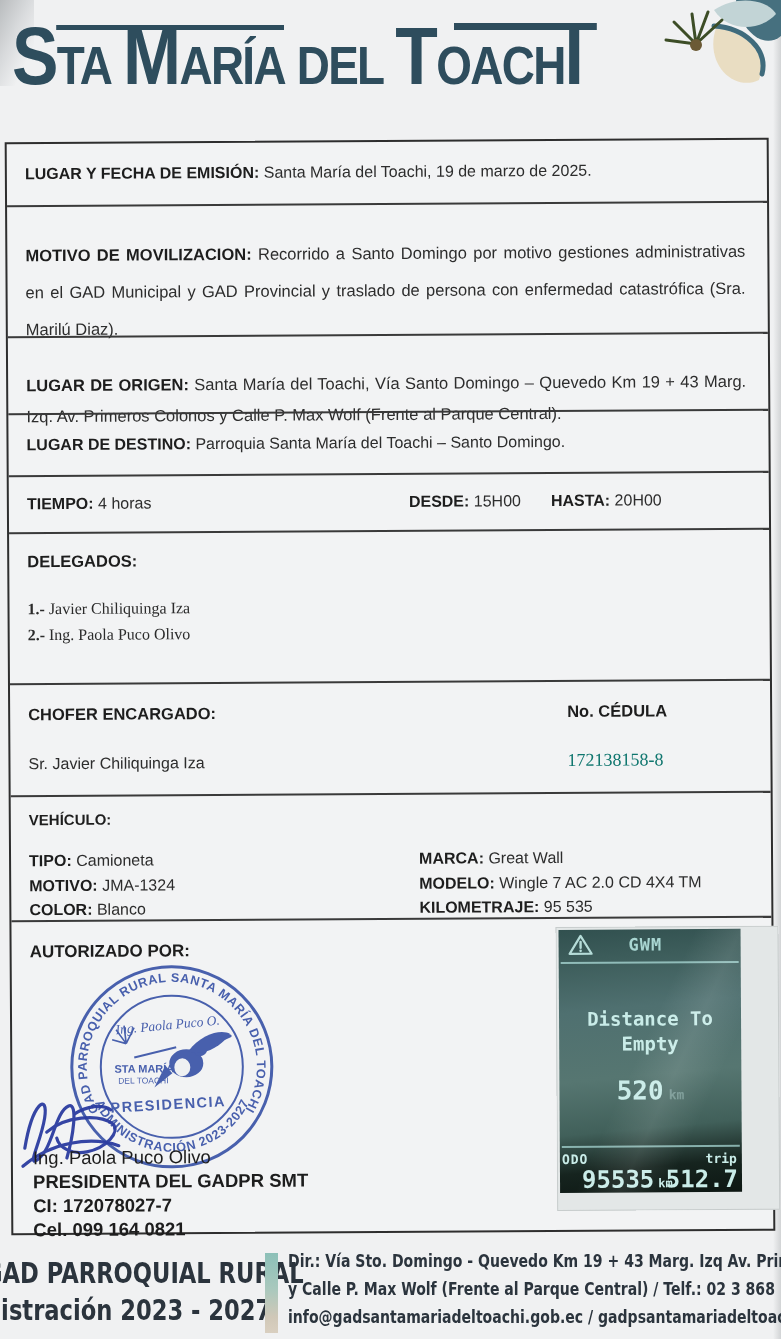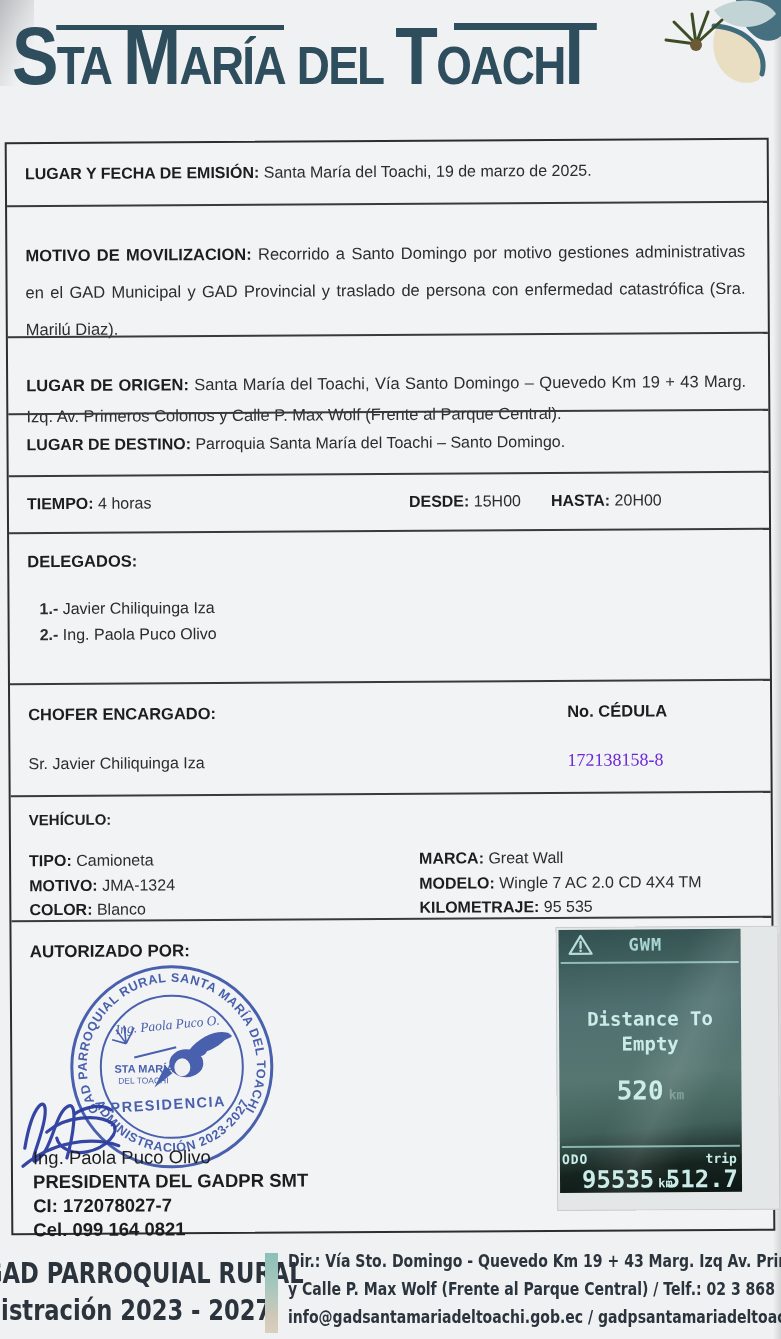--- a/index.html
+++ b/index.html
@@ -41,26 +41,26 @@
   .val{color:#2d2d2d;}
   .line{position:absolute;left:18px;right:20px;font-size:16px;}
   .r1 .line{top:21px;}
   .para{position:absolute;left:18px;right:22px;font-size:16.5px;text-align:justify;color:#2d2d2d;}
   .r2 .para{top:13px;line-height:37px;}
   .r3 .para{top:15px;line-height:31px;}
   .r4 .line{top:21px;}
   .r5 .fld{position:absolute;top:18px;font-size:16px;white-space:nowrap;}
   .f-tiempo{left:18px;} .f-desde{left:352px;margin-left:48px;} .f-hasta{left:542px;}
   .r6 .hdr{position:absolute;left:18px;top:18px;font-size:16.5px;}
-  .dlist{position:absolute;left:30px;top:62px;font-size:16px;line-height:25.5px;}
+  .dlist{position:absolute;left:18px;top:62px;font-size:16px;line-height:25.5px;font-family:Liberation Serif, serif;}
   .dlist .num{font-weight:bold;}
   .r7 .hdr-line{position:absolute;left:18px;top:20px;right:20px;font-size:16.5px;}
   .ced-lbl{position:absolute;left:539px;top:0;}
   .r7 .val-line{position:absolute;left:18px;top:70px;right:20px;font-size:16px;}
-  .ced-val{position:absolute;left:539px;top:-2px;font-family:"Liberation Serif", serif;font-size:18px;color:#6d28d9;}
+  .ced-val{position:absolute;left:539px;top:-2px;font-family:"Liberation Serif", serif;font-size:18px;color:#0f766e;}
   .r8 .hdr{position:absolute;left:18px;top:14px;font-size:15px;}
   .vcols{position:absolute;left:18px;top:52px;right:12px;font-size:16px;line-height:24.5px;}
   .vcol-r{position:absolute;left:390px;top:0;}
   .vrow{white-space:nowrap;}
 
   
   .r9 .hdr{position:absolute;left:18px;top:20px;font-size:17px;}
   .stamp{position:absolute;left:52px;top:38px;opacity:.93;}
   .sig{position:absolute;left:0px;top:146px;z-index:3;opacity:.95;}
   .firmante{position:absolute;left:20px;top:224px;font-size:18.5px;line-height:24px;color:#1d1d1d;z-index:4;}

